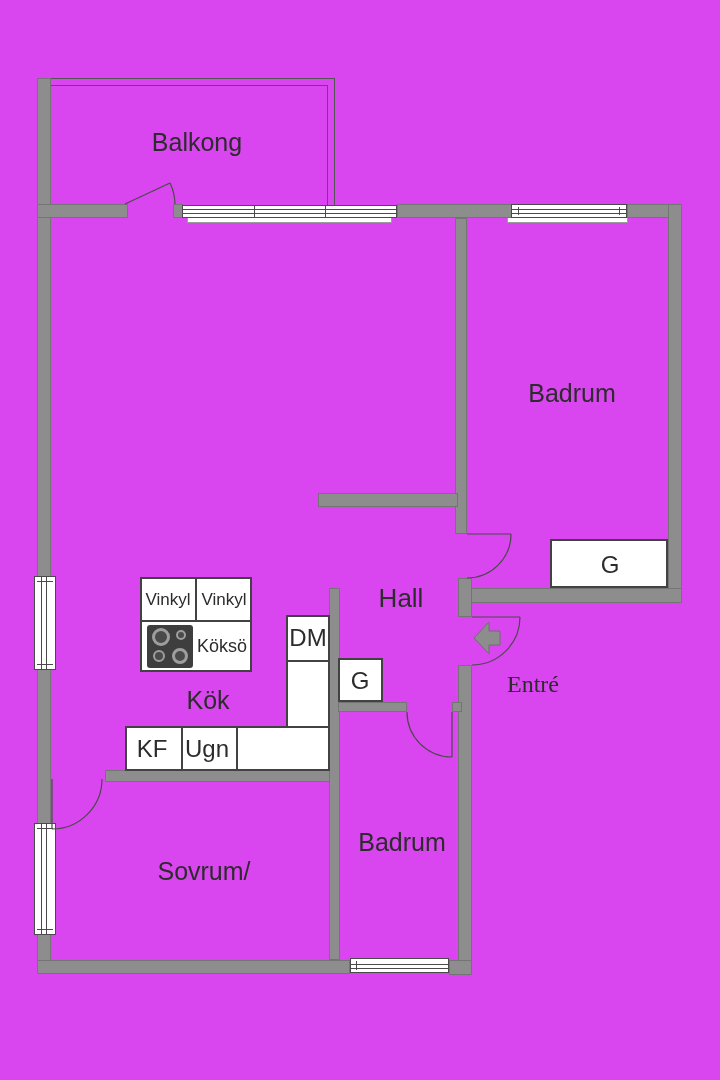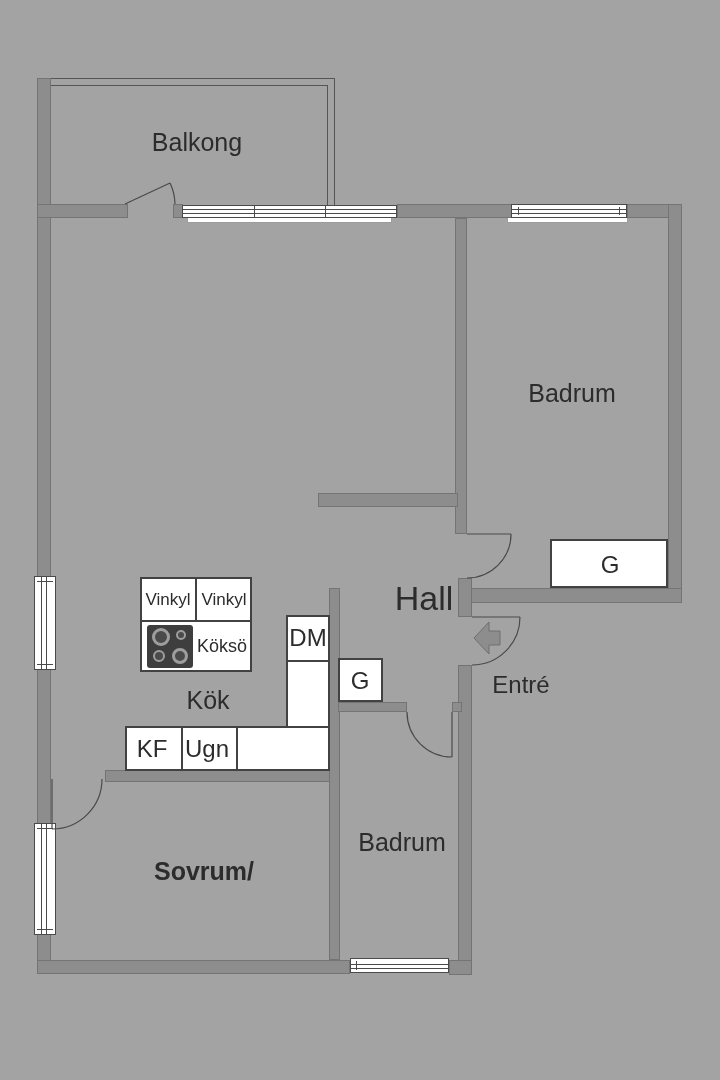--- a/index.html
+++ b/index.html
@@ -1,16 +1,16 @@
 <!DOCTYPE html>
 <html style="--wall: #8d8d8d; --line: #4a4a4a; --text: #2c2c2c;"><head>
 <meta charset="utf-8">
 <style>
   html,body{margin:0;padding:0;background:#fff;}
-  .plan{position:relative;width:720px;height:1080px;background:#a3a3a3;overflow:hidden;
+  .plan{position:relative;width:720px;height:1080px;background:#d946ef;overflow:hidden;
         font-family:"Liberation Sans",sans-serif;color:var(--text,#2c2c2c);}
   .wall{position:absolute;background:var(--wall,#8d8d8d);outline:1px solid #747474;outline-offset:-1px;}
   .rail{position:absolute;border-top:1px solid #555;border-right:1px solid #555;background:transparent;}
   .win{position:absolute;background:#fff;border:1px solid var(--line,#4a4a4a);box-sizing:border-box;}
   .wl{position:absolute;background:var(--line,#4a4a4a);}
   .sill{position:absolute;background:#fff;border:1px solid #9c9c9c;box-sizing:border-box;}
   .box{position:absolute;background:#fff;border:2px solid #424242;box-sizing:border-box;}
   .divv{position:absolute;top:0;bottom:0;width:2px;background:#424242;}
   .stove{position:absolute;background:#3e3e3e;border-radius:3px;}
   .burner{position:absolute;border-radius:50%;background:#4a4a4a;border:3px solid #9e9e9e;box-sizing:border-box;}
@@ -113,25 +113,25 @@
       <path d="M452,712 L452,757"></path>
       <path d="M407,712 A45,45 0 0 0 452,757"></path>
       <path d="M52,779 L52,829"></path>
       <path d="M52,829 A50,50 0 0 0 102,779"></path>
     </g>
     <path d="M474,638 L489,622 L489,631 L500,631 L500,645 L489,645 L489,654 Z" fill="#8d8d8d" stroke="#6f6f6f" stroke-width="1"></path>
   </svg>
 
   <div class="lbl room" style="left:197px;top:142px;">Balkong</div>
   <div class="lbl room" style="left:572px;top:393px;">Badrum</div>
-  <div class="lbl room" style="left:401px;top:598px;font-size:34px;margin-left:23px;">Hall</div>
+  <div class="lbl room" style="left:401px;top:598px;font-size:26px;">Hall</div>
   <div class="lbl room" style="left:208px;top:700px;">Kök</div>
-  <div class="lbl" style="left:521px;top:685px;font-size:24px;">Entré</div>
+  <div class="lbl" style="left:533px;top:685px;font-size:24px;font-family:Liberation Serif, serif;">Entré</div>
   <div class="lbl room" style="left:402px;top:842px;">Badrum</div>
-  <div class="lbl room center" style="left:204px;top:871px;font-weight:bold;">
+  <div class="lbl room center" style="left:204px;top:871px;">
     <div>Sovrum/</div>
   </div>
 
   <div class="lbl tiny" style="left:168px;top:600px;">Vinkyl</div>
   <div class="lbl tiny" style="left:224px;top:600px;">Vinkyl</div>
   <div class="lbl" style="left:222px;top:647px;font-size:18px;">Köksö</div>
   <div class="lbl fixture" style="left:308px;top:638px;">DM</div>
   <div class="lbl fixture" style="left:152px;top:749px;">KF</div>
   <div class="lbl fixture" style="left:207px;top:749px;">Ugn</div>
   <div class="lbl fixture" style="left:360px;top:681px;">G</div>

